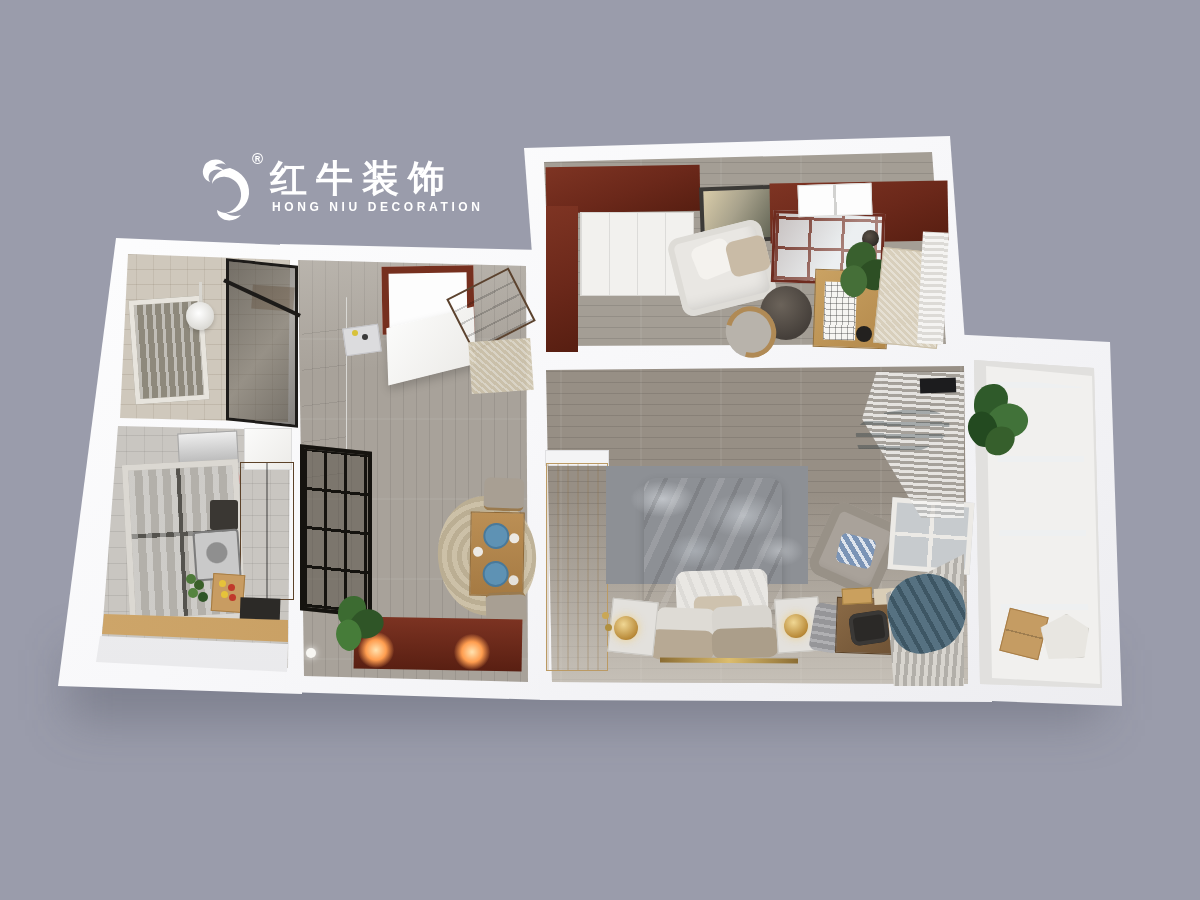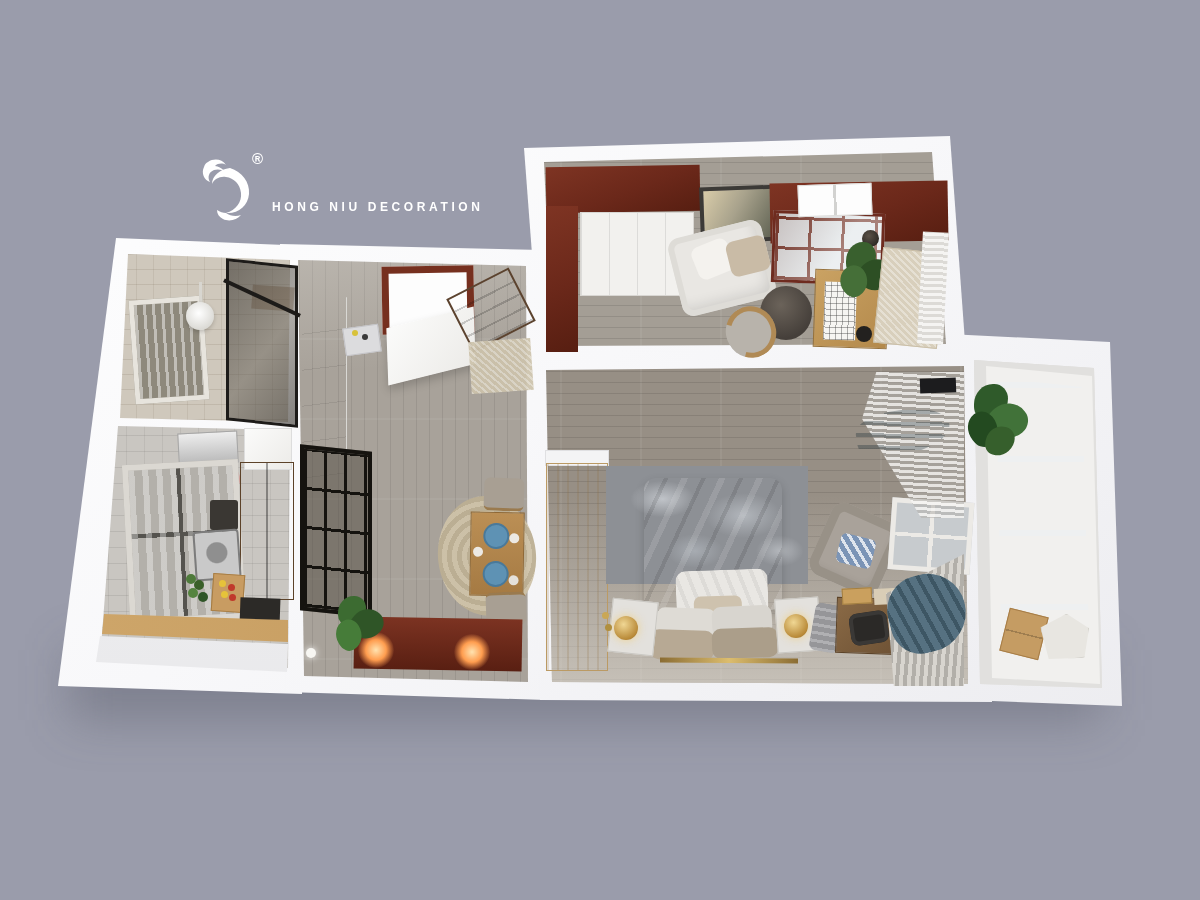--- a/index.html
+++ b/index.html
@@ -281,16 +281,17 @@
                 clip-path:polygon(0 22%,58% 0,100% 38%,82% 100%,8% 92%);transform:rotate(-8deg);"></div>
   </div>
 
   <div class="logo">
     <svg width="64" height="68" viewBox="0 0 64 68" style="position:absolute;left:0;top:6px;">
       <path fill="#ffffff" d="M8 6 C14 2 22 3 26 9 C23 7 18 7 15 10 C22 11 27 16 27 22 C27 15 20 12 14 14 C9 16 7 21 10 26 C4 24 1 17 4 11 C5 8 6 7 8 6 Z"></path>
       <path fill="#ffffff" d="M30 12 C42 16 50 26 49 38 C48 50 38 58 26 57 C36 54 42 46 41 37 C40 28 34 22 26 21 C20 20 14 23 12 28 C12 20 20 13 30 12 Z"></path>
       <path fill="#ffffff" d="M26 57 C30 60 36 61 41 59 C37 64 29 66 23 63 C19 61 17 58 17 54 C20 56 23 57 26 57 Z"></path>
     </svg>
     <span class="reg">®</span>
+    <div class="cn">红牛装饰</div>
     <div class="en">HONG NIU DECORATION</div>
   </div>
 
 </div>
 
 </body></html>

